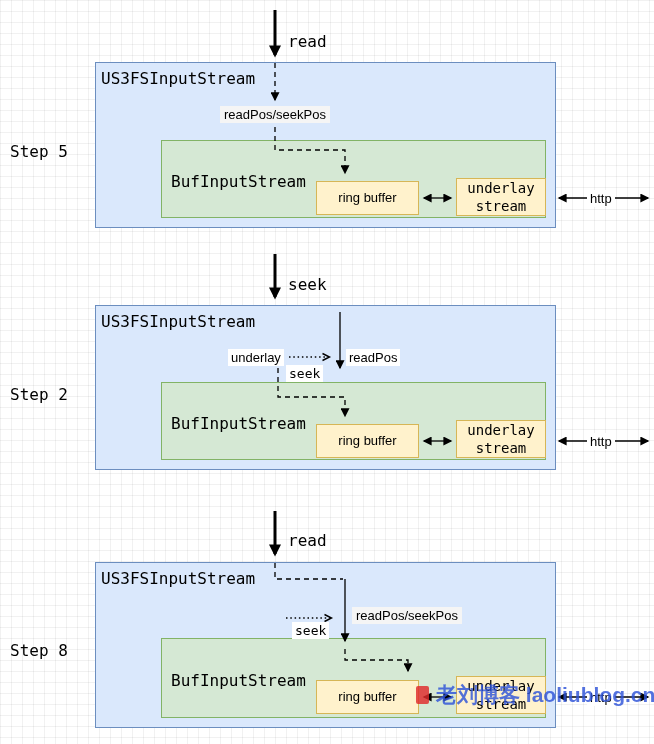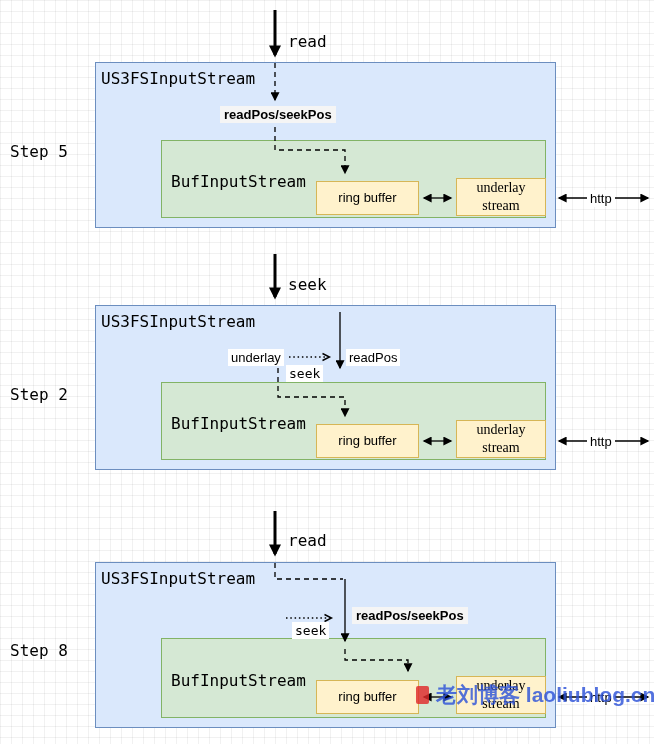--- a/index.html
+++ b/index.html
@@ -19,27 +19,27 @@
     z-index:1; box-sizing:border-box;
   }
   .box-green {
     position:absolute; background:#d5e8d4; border:1px solid #82b366;
     z-index:2; box-sizing:border-box;
   }
   .box-yellow {
     position:absolute; background:#fff2cc; border:1px solid #d6b656;
     z-index:3; box-sizing:border-box;
     display:flex; align-items:center; justify-content:center;
-    text-align:center; line-height:1.3;font-family:Liberation Serif, serif;
+    text-align:center; line-height:1.3;
   }
   .lbl { position:absolute; z-index:5; white-space:nowrap; }
   .code14 { font-family:"DejaVu Sans Mono", monospace; font-size:16px; }
   .sans13 { font-family:"Liberation Sans", sans-serif; font-size:13px; }
   .bg-white { background:#ffffff; padding:1px 3px; }
-  .bg-gray  { background:#f5f5f5; padding:1px 4px;font-weight:bold; }
+  .bg-gray  { background:#f5f5f5; padding:1px 4px; }
 
   svg.arrows { position:absolute; left:0; top:0; z-index:4; pointer-events:none; }
   .ln   { stroke:#000; stroke-width:1.3; fill:none; }
   .thick{ stroke-width:3; }
   .dash { stroke-dasharray:5 4; }
   .dot  { stroke-dasharray:1.5 2.8; }
 
   .watermark {
     position:absolute; z-index:10; display:flex; align-items:center; gap:7px;
     font-family:"Liberation Sans", sans-serif; font-weight:bold;

